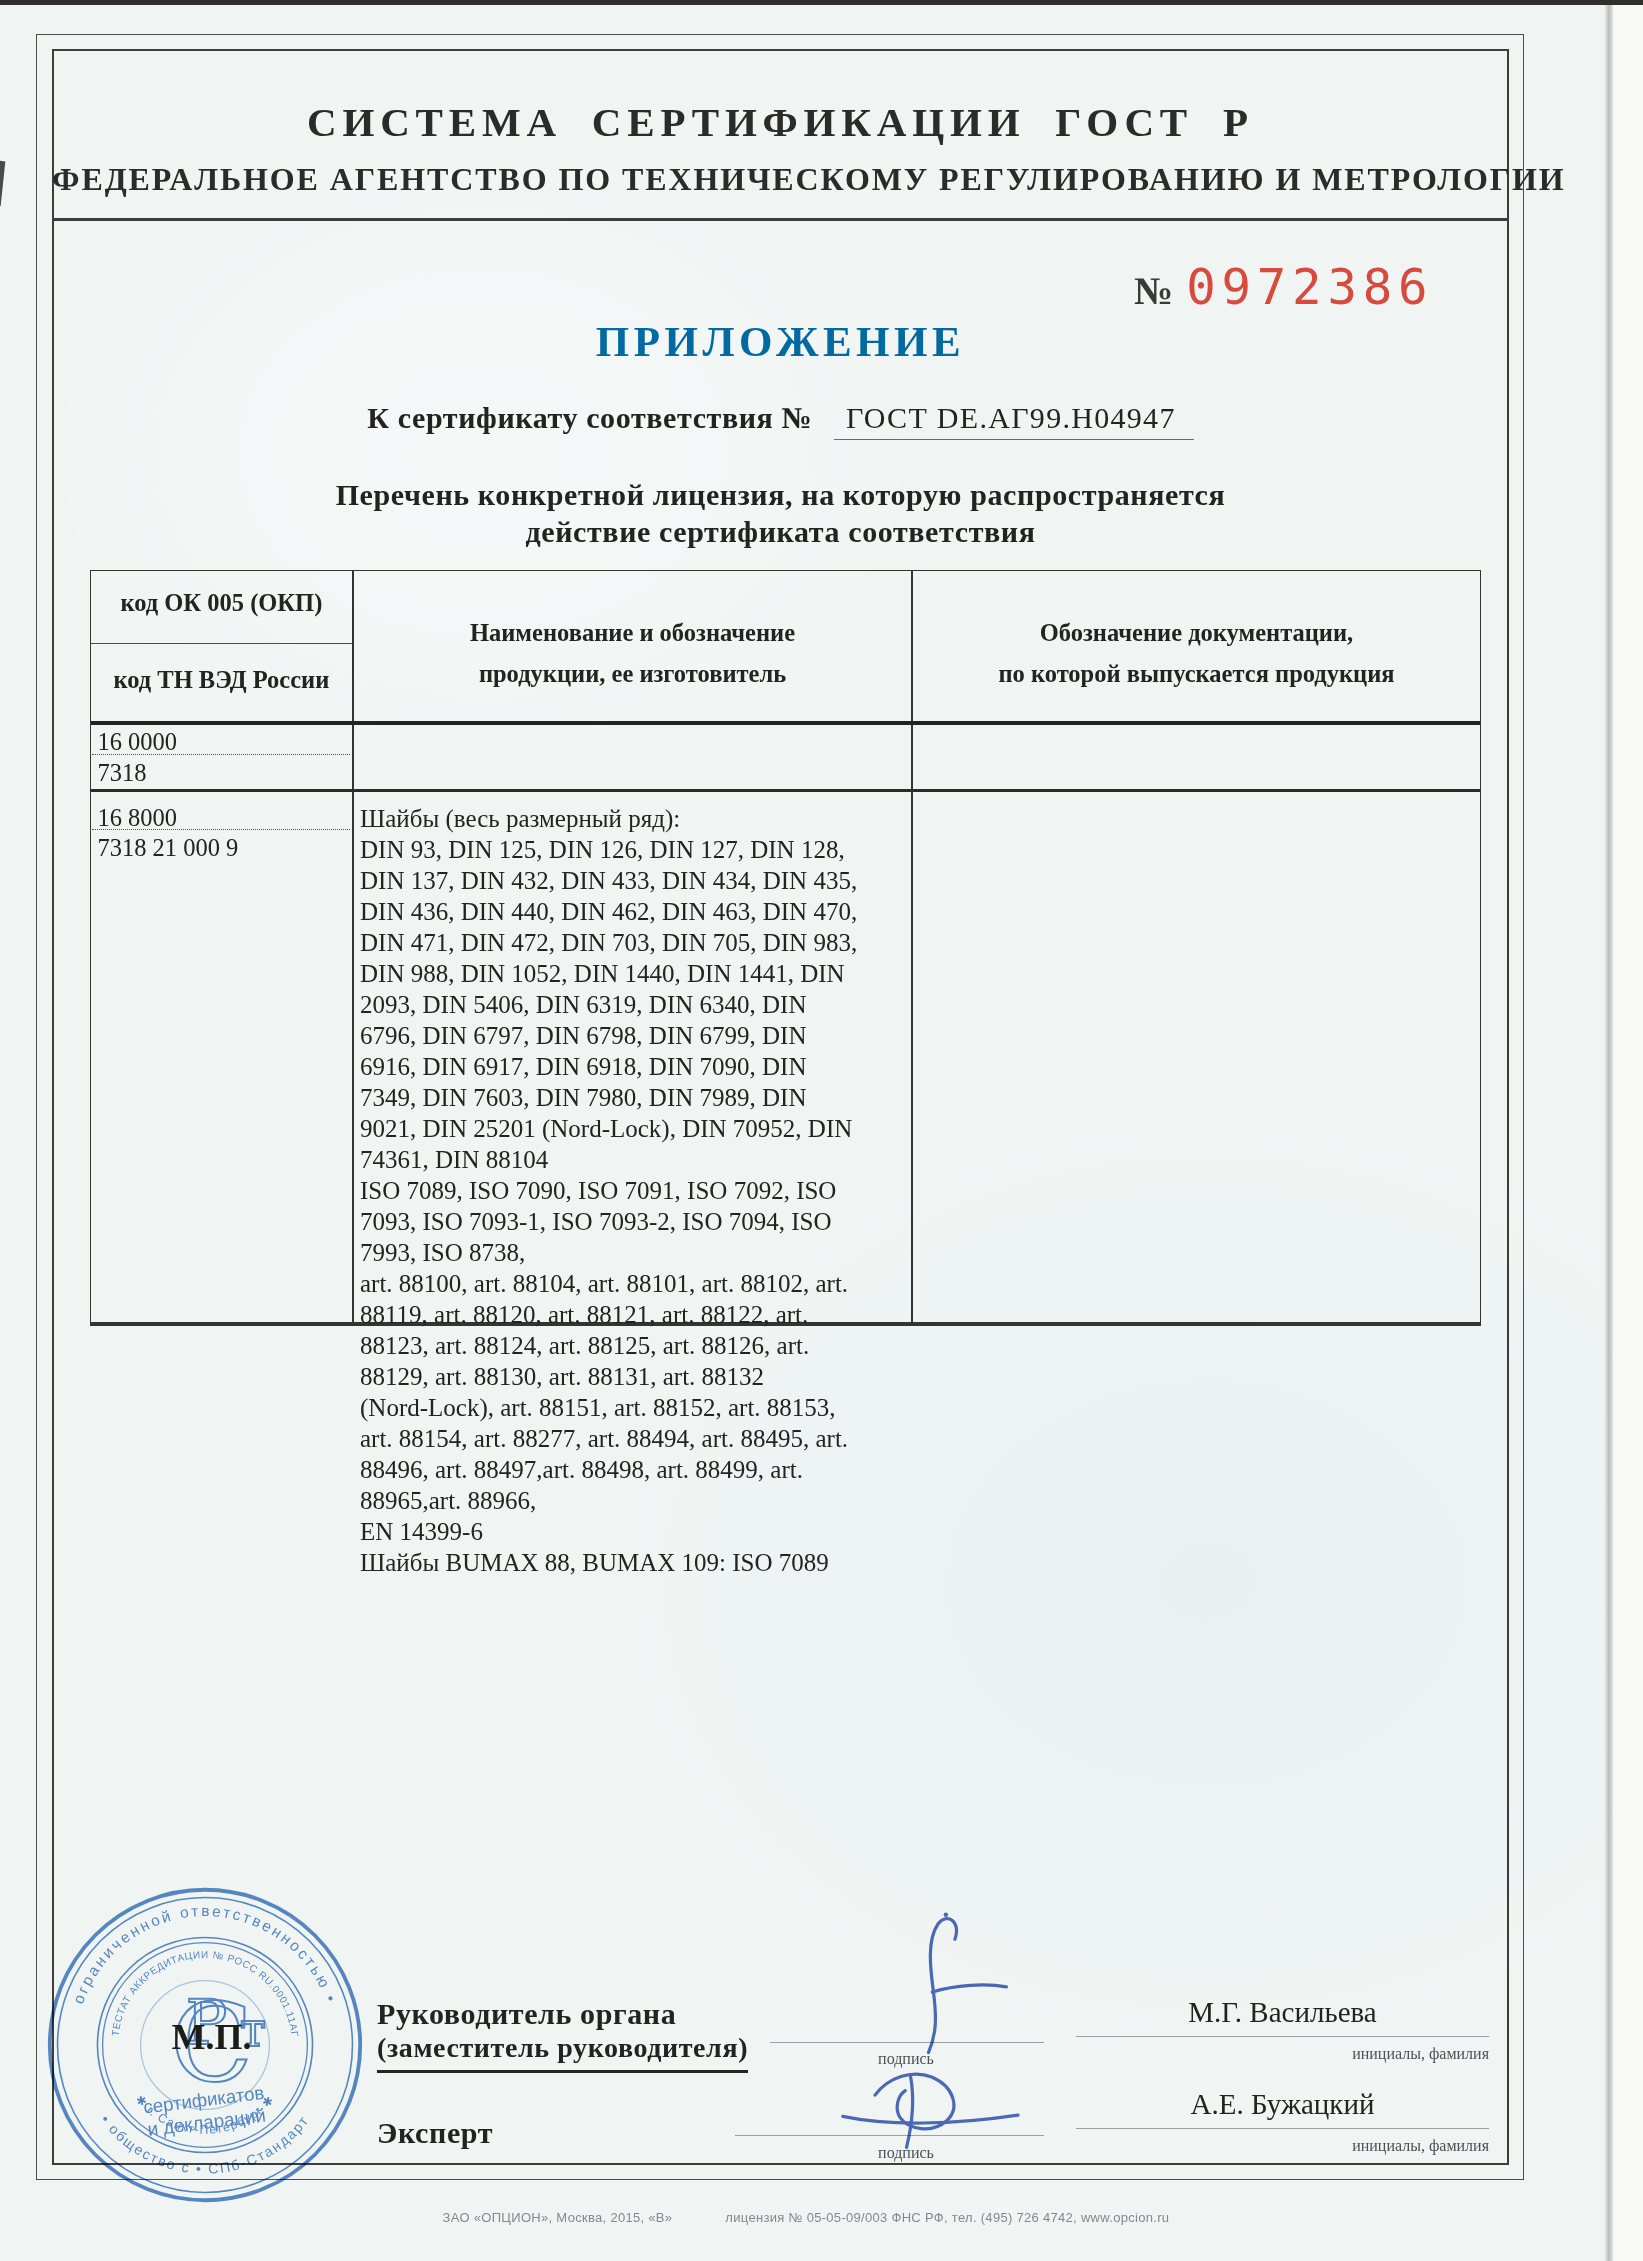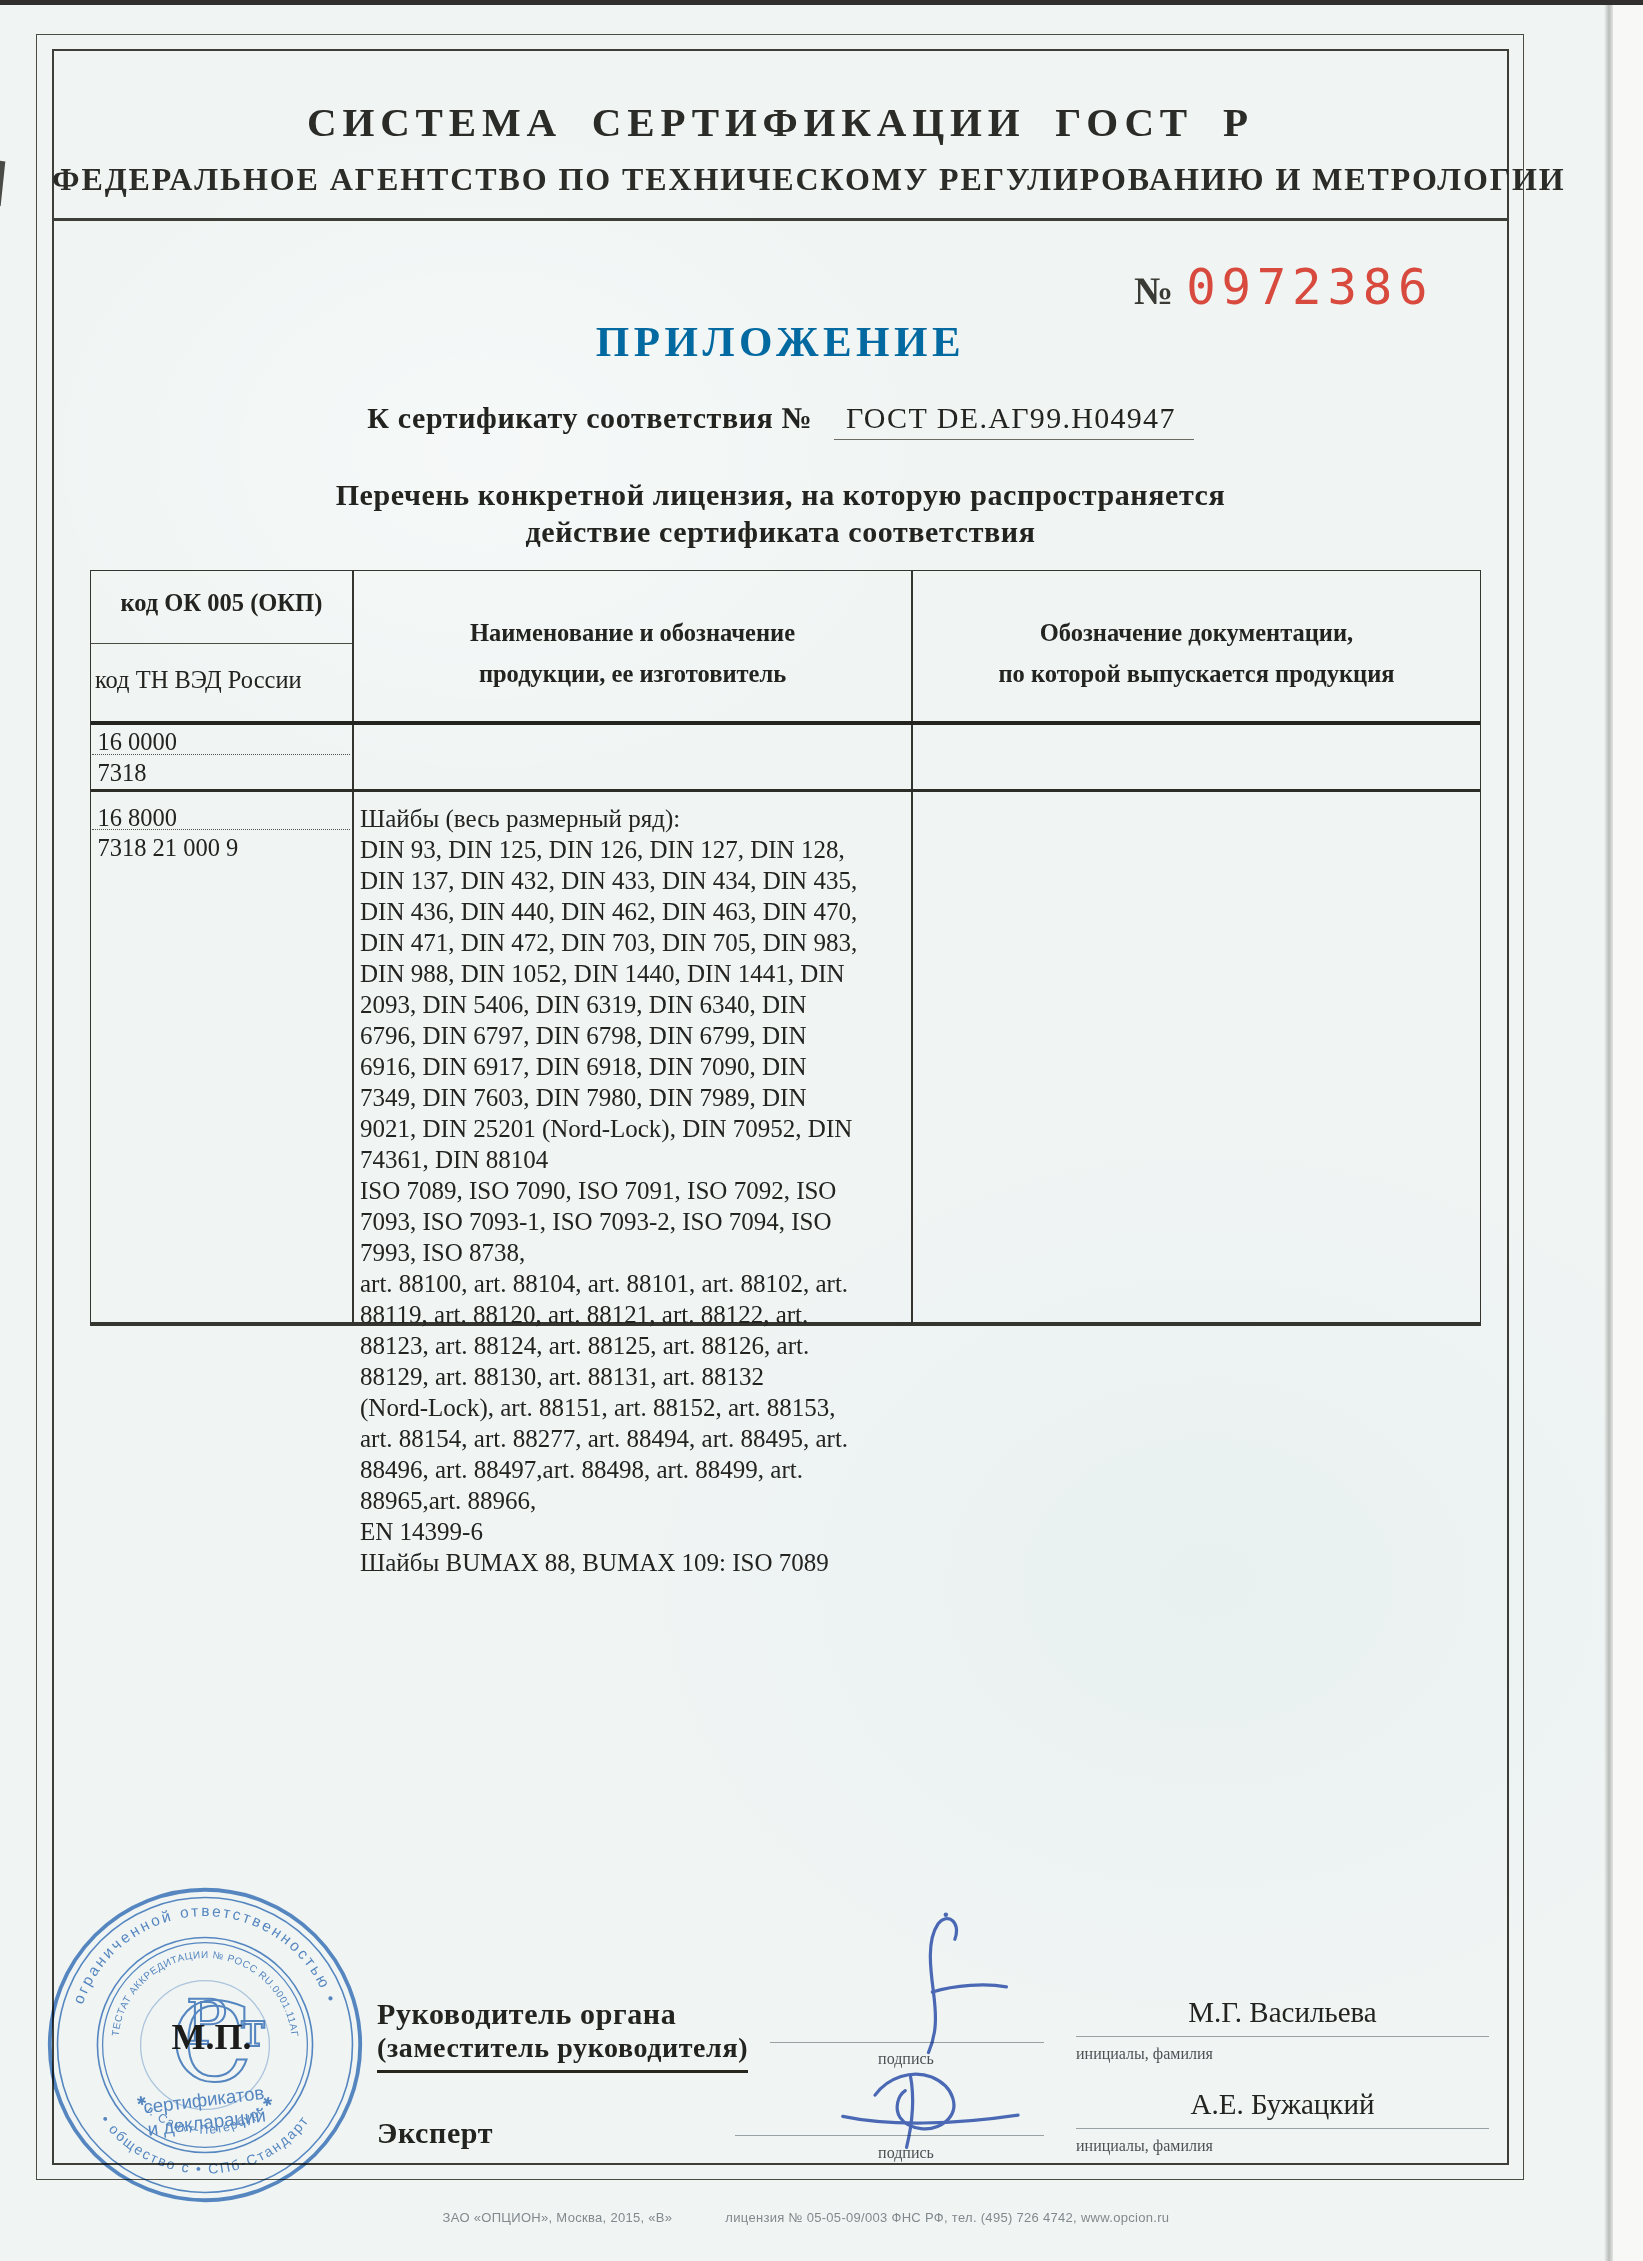--- a/index.html
+++ b/index.html
@@ -70,21 +70,21 @@
   }
   .tbl .v1{position:absolute;left:261px;top:0;bottom:0;width:1.9px;background:#35352f;}
   .tbl .v2{position:absolute;left:820px;top:0;bottom:0;width:1.9px;background:#35352f;}
   .tbl .hdr-sep{position:absolute;left:0;right:0;top:150px;height:3.9px;background:#23231f;}
   .tbl .row1-sep{position:absolute;left:0;right:0;top:218px;height:3.2px;background:#2c2c27;}
   .tbl .col1-div{position:absolute;left:0;width:261px;top:72px;height:1.3px;background:#4c4c45;}
   .tbl .dot1{position:absolute;left:1.3px;width:258px;top:183px;border-top:1.9px dotted #55554e;}
   .tbl .dot2{position:absolute;left:1.3px;width:258px;top:258px;border-top:1.9px dotted #55554e;}
   .tbl .cell{position:absolute;font-size:24.5px;color:#232320;}
   .c1h1{left:3.9px;top:18px;width:253px;text-align:center;font-weight:600;}
-  .c1h2{left:3.9px;top:95px;width:253px;text-align:left;font-weight:400;}
+  .c1h2{left:3.9px;top:95px;width:253px;text-align:center;font-weight:700;}
   .c2h{left:263px;top:41px;width:557px;text-align:center;font-weight:600;line-height:41px;}
   .c3h{left:822px;top:41px;width:567px;text-align:center;font-weight:600;line-height:41px;}
   .r1okp{left:6.4px;top:157px;}
   .r1tnved{left:6.4px;top:188px;}
   .r2okp{left:6.4px;top:233px;}
   .r2tnved{left:6.4px;top:263px;}
   .plines{position:absolute;left:269px;top:232px;width:545px;font-size:25px;line-height:31px;}
   .plines .pl{white-space:nowrap;}
 
   
@@ -100,21 +100,21 @@
   .sigline2{left:735px;top:2135px;width:309px;}
   .cap{position:absolute;font-size:16px;color:#4c5154;text-align:center;}
   .cap1{left:793px;top:2050px;width:226px;}
   .cap2{left:793px;top:2144px;width:226px;}
   .name{position:absolute;width:387px;text-align:center;font-size:29px;color:#232320;}
   .name1{left:1089px;top:1996px;}
   .name2{left:1089px;top:2088px;}
   .nameline{position:absolute;height:1.3px;background:#98a1a4;width:413px;left:1076px;}
   .nameline1{top:2036px;}
   .nameline2{top:2128px;}
-  .ncap{position:absolute;width:413px;left:1076px;text-align:left;font-size:16px;color:#4c5154;}
+  .ncap{position:absolute;width:413px;left:1076px;text-align:right;font-size:16px;color:#4c5154;}
   .ncap1{top:2045px;}
   .ncap2{top:2137px;}
 
   .stamp-svg{position:absolute;left:44px;top:1884px;mix-blend-mode:multiply;opacity:.92;}
   .sign-svg{position:absolute;left:741px;top:1889px;mix-blend-mode:multiply;}
 
   .footer{
     left:258px;top:2210px;width:1096px;text-align:center;
     font-family:"Liberation Sans", sans-serif;font-size:13px;color:#82898c;letter-spacing:0.3px;
   }

